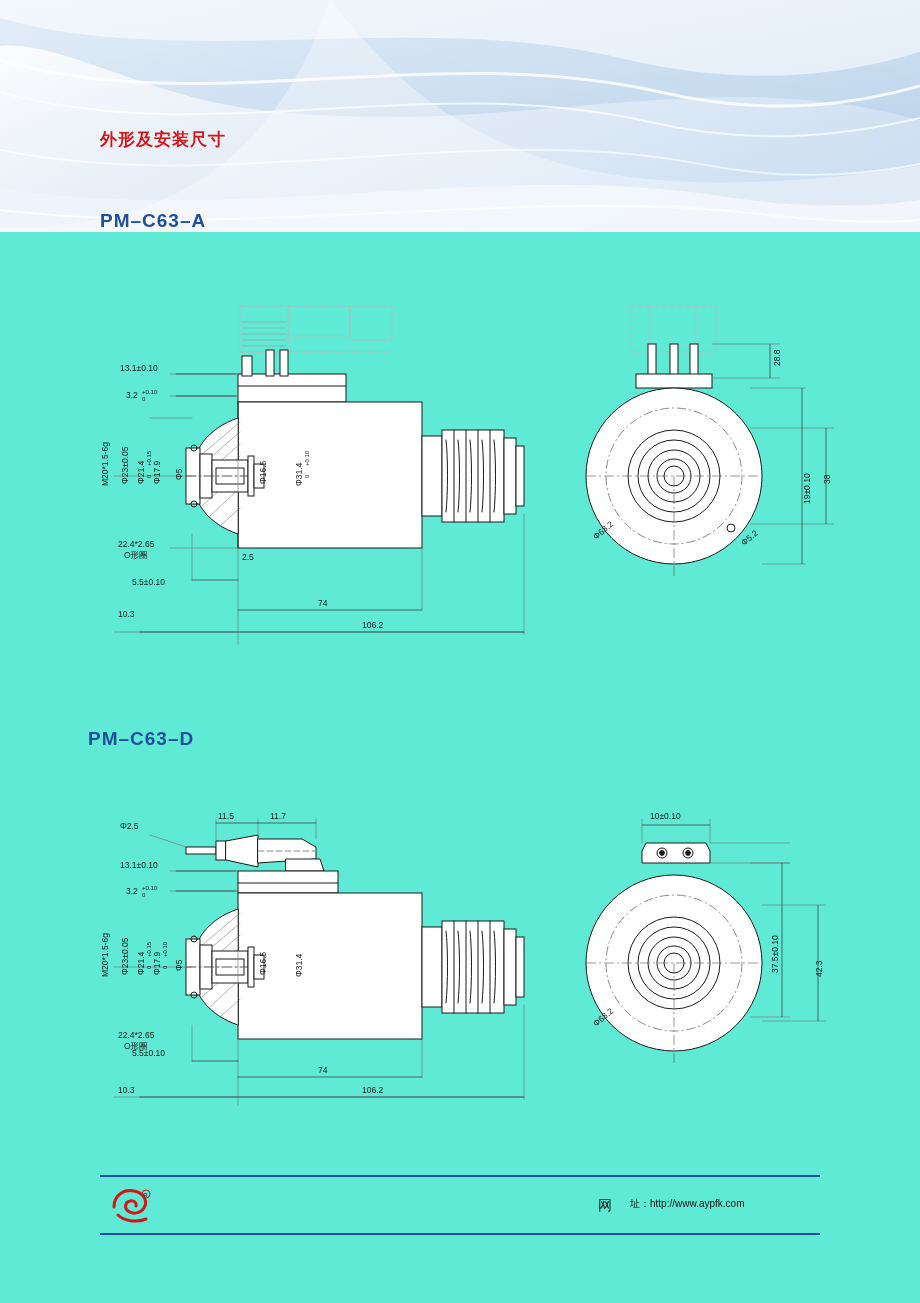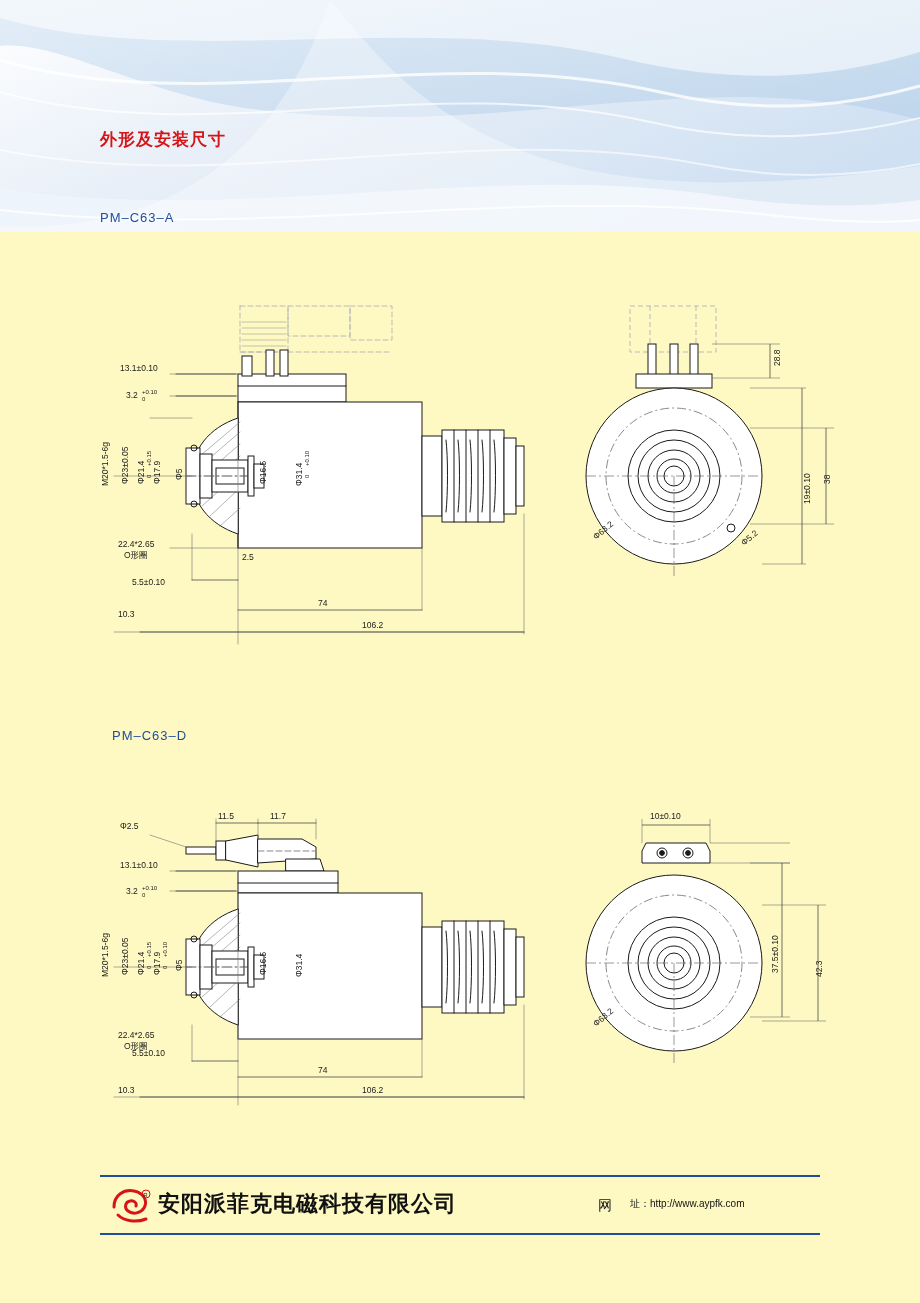--- a/index.html
+++ b/index.html
@@ -8,21 +8,21 @@
     background: #ffffff;
   }
   body {
     font-family: "Liberation Sans", sans-serif;
   }
   .page {
     position: relative;
     width: 920px;
     height: 1303px;
     overflow: hidden;
-    background: #fef9c3;
+    background: #5eead4;
   }
   
   .header-band {
     position: absolute;
     left: 0; top: 0;
     width: 920px; height: 232px;
     overflow: hidden;
   }
   .header-band svg { display: block; }
 
@@ -30,27 +30,28 @@
   .section-title {
     position: absolute;
     left: 100px; top: 128px;
     font-size: 17px;
     font-weight: bold;
     color: #d61518;
     letter-spacing: 1px;
   }
   .model-title {
     position: absolute;
-    font-size: 13px;
+    font-size: 19px;
     color: #1f4e9c;
     letter-spacing: 1px;
     font-family: "Liberation Sans", sans-serif;
+    font-weight: bold;
   }
   #model-a { left: 100px; top: 210px; }
-  #model-d { left: 112px; top: 728px; }
+  #model-d { left: 88px; top: 728px; }
 
   
   .drawing {
     position: absolute;
     color: #1a1a1a;
   }
   #drawing-a { left: 90px; top: 288px; width: 740px; height: 360px; }
   #drawing-d { left: 90px; top: 805px; width: 740px; height: 320px; }
   .drawing svg { display: block; overflow: visible; }
 
@@ -447,18 +448,17 @@
     <div class="footer-rule-top"></div>
     <div class="footer-rule-bottom"></div>
     <div class="footer-logo">
       <svg width="44" height="40" viewBox="0 0 44 40">
         <path d="M6,22 C6,10 16,4 26,6 C36,8 40,16 36,23 C33,28 25,30 20,26 C16,23 17,17 22,16 C26,15 29,18 28,21" fill="none" stroke="#d61518" stroke-width="3" stroke-linecap="round"></path>
         <path d="M10,30 C16,36 28,38 38,34" fill="none" stroke="#d61518" stroke-width="3" stroke-linecap="round"></path>
         <circle cx="38" cy="9" r="4" fill="none" stroke="#d61518" stroke-width="1"></circle>
         <text x="35.3" y="12" font-size="6" fill="#d61518">R</text>
       </svg>
     </div>
-    <div class="company-name">安阳派菲克电磁科技有限公司</div>
     <div class="web-label">网</div>
     <div class="web-url">址：http://www.aypfk.com</div>
   </div>
 
 </div>
 
 </body></html>

